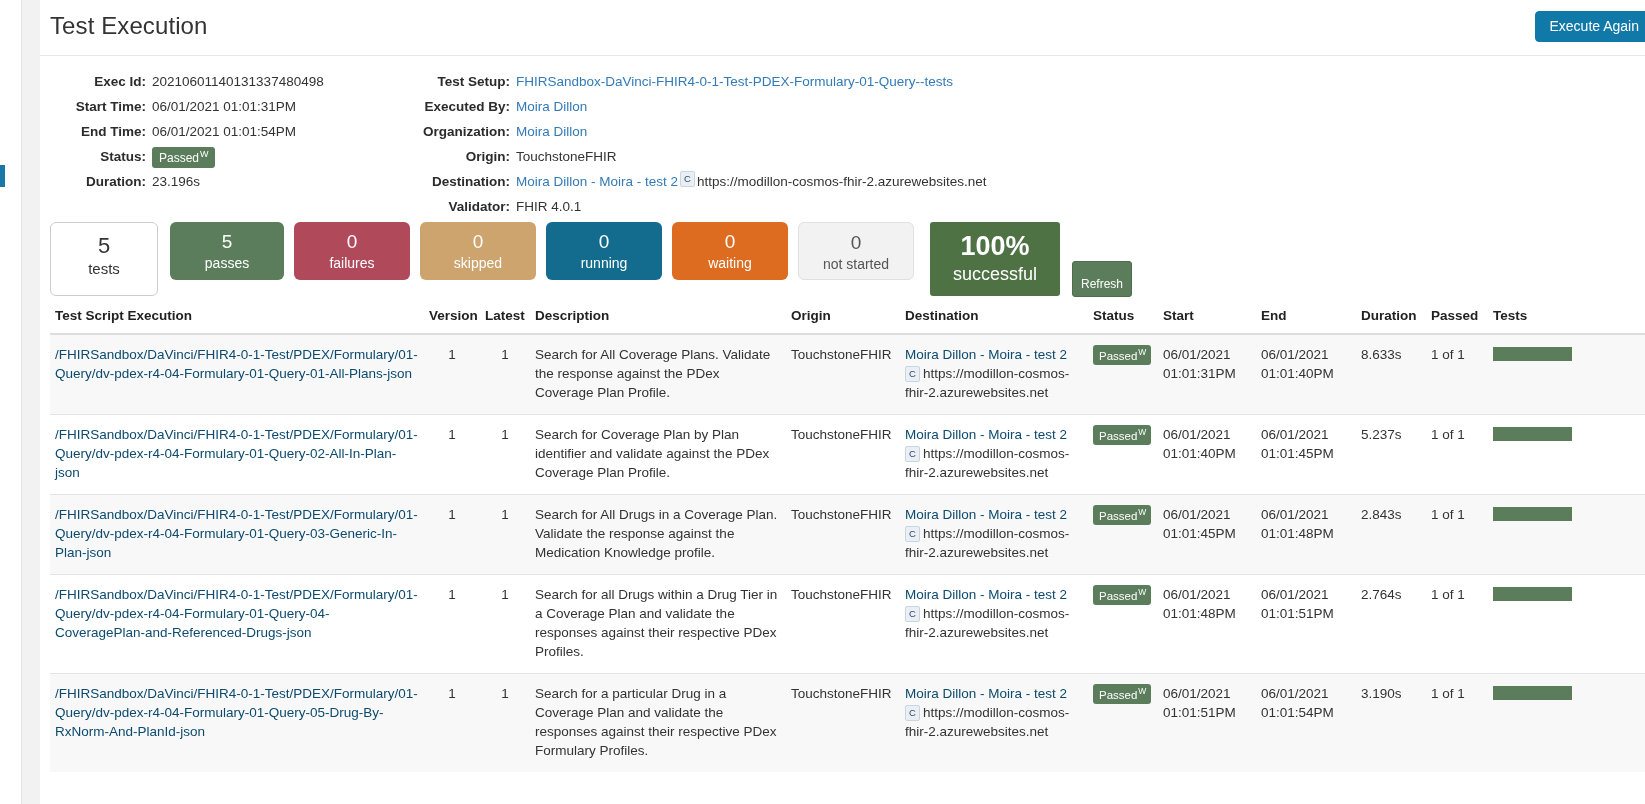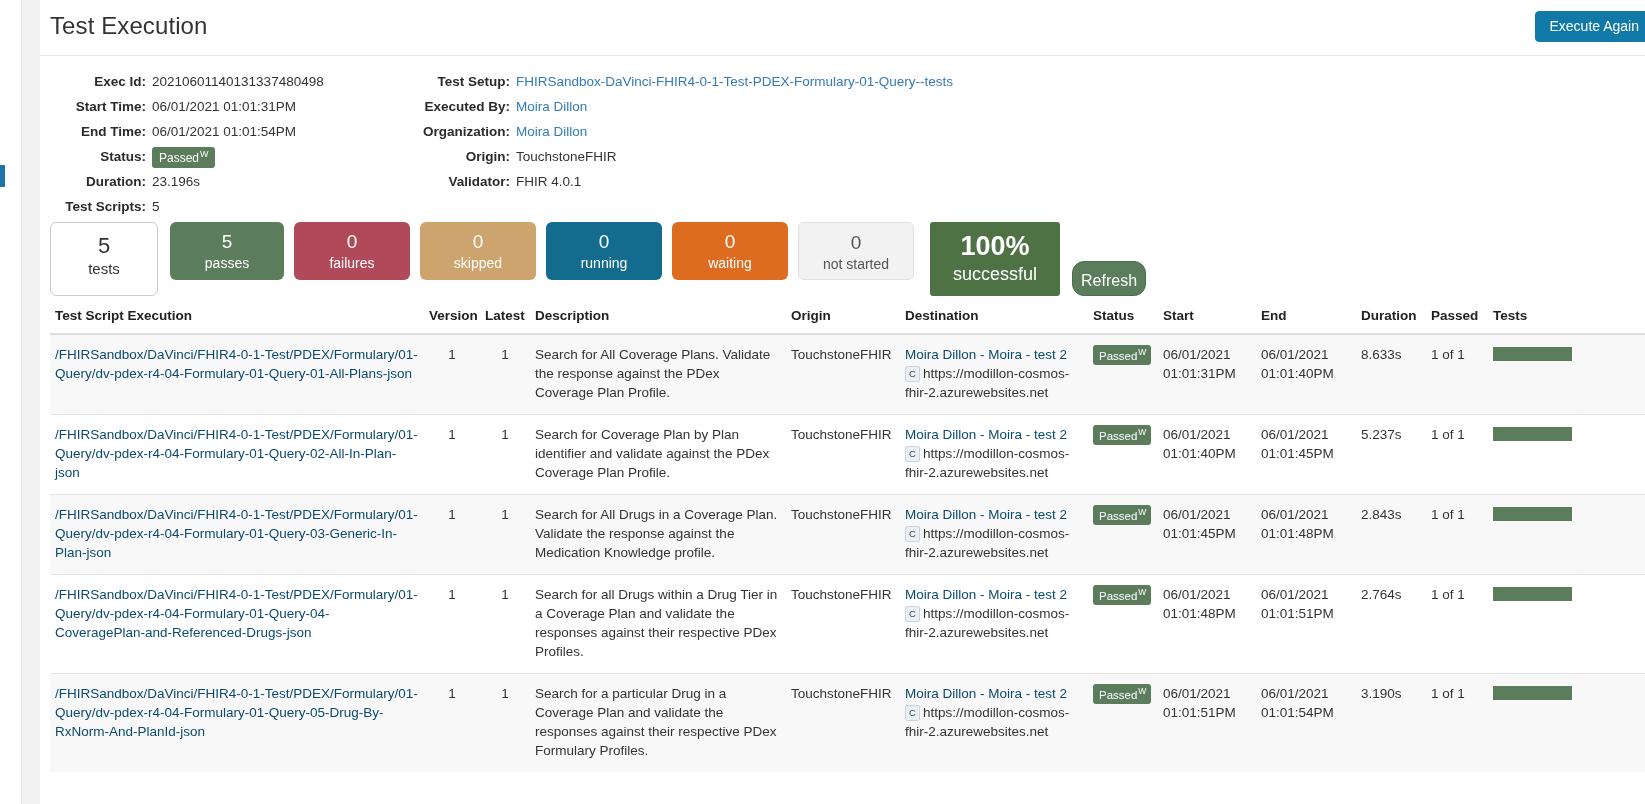--- a/index.html
+++ b/index.html
@@ -134,22 +134,22 @@
   }
   .stat.successful {
     background: #4f7245; left: 880px; width: 130px; height: 74px;
     padding-top: 8px; border-radius: 3px;
   }
   .stat.successful .num { font-size: 27px; font-weight: bold; line-height: 32px; }
   .stat.successful .lbl { font-size: 18px; line-height: 24px; }
   .refresh-btn {
     position: absolute; left: 1022px; top: 55px;
     background: #5b7d5b; color: #ffffff;
-    border: 1px solid #4e6c4e; border-radius: 12px;
-    font-size: 16px; padding: 10px 8px 5px 8px;
+    border: 1px solid #4e6c4e; border-radius: 3px;
+    font-size: 12px; padding: 16px 8px 5px 8px;
     cursor: pointer;
     font-family: "Liberation Sans", sans-serif;
     line-height: 1.1;
   }
 
   
   .tbl-wrap {
     position: absolute; left: 10px; top: 300px; width: 1603px;
   }
   table.exec { border-collapse: collapse; width: 1603px; table-layout: fixed; }
@@ -225,37 +225,37 @@
         </div>
         <div class="meta-row">
           <span class="meta-label">End Time:</span><span class="meta-val">06/01/2021 01:01:54PM</span>
         </div>
         <div class="meta-row">
           <span class="meta-label">Status:</span><span class="badge-passed"><span>Passed</span><sup>W</sup></span>
         </div>
         <div class="meta-row">
           <span class="meta-label">Duration:</span><span class="meta-val">23.196s</span>
         </div>
-        <div class="meta-row">
-          <span class="meta-label">Test Scripts:</span><span class="meta-val">5</span>
-        </div>
       </div>
 
       <div class="meta-col colB">
         <div class="meta-row">
           <span class="meta-label">Test Setup:</span><span class="meta-link">FHIRSandbox-DaVinci-FHIR4-0-1-Test-PDEX-Formulary-01-Query--tests</span>
         </div>
         <div class="meta-row">
           <span class="meta-label">Executed By:</span><span class="meta-link">Moira Dillon</span>
         </div>
         <div class="meta-row">
           <span class="meta-label">Organization:</span><span class="meta-link">Moira Dillon</span>
         </div>
         <div class="meta-row">
           <span class="meta-label">Origin:</span><span class="meta-val">TouchstoneFHIR</span>
+        </div>
+        <div class="meta-row">
+          <span class="meta-label">Destination:</span><span class="meta-link">Moira Dillon - Moira - test 2</span><span class="c-badge">C</span><span class="meta-val">https://modillon-cosmos-fhir-2.azurewebsites.net</span>
         </div>
         <div class="meta-row">
           <span class="meta-label">Validator:</span><span class="meta-val">FHIR 4.0.1</span>
         </div>
       </div>
     </div>
 
     <div class="stats">
       <div class="stat tests">
         <div class="num">5</div>

